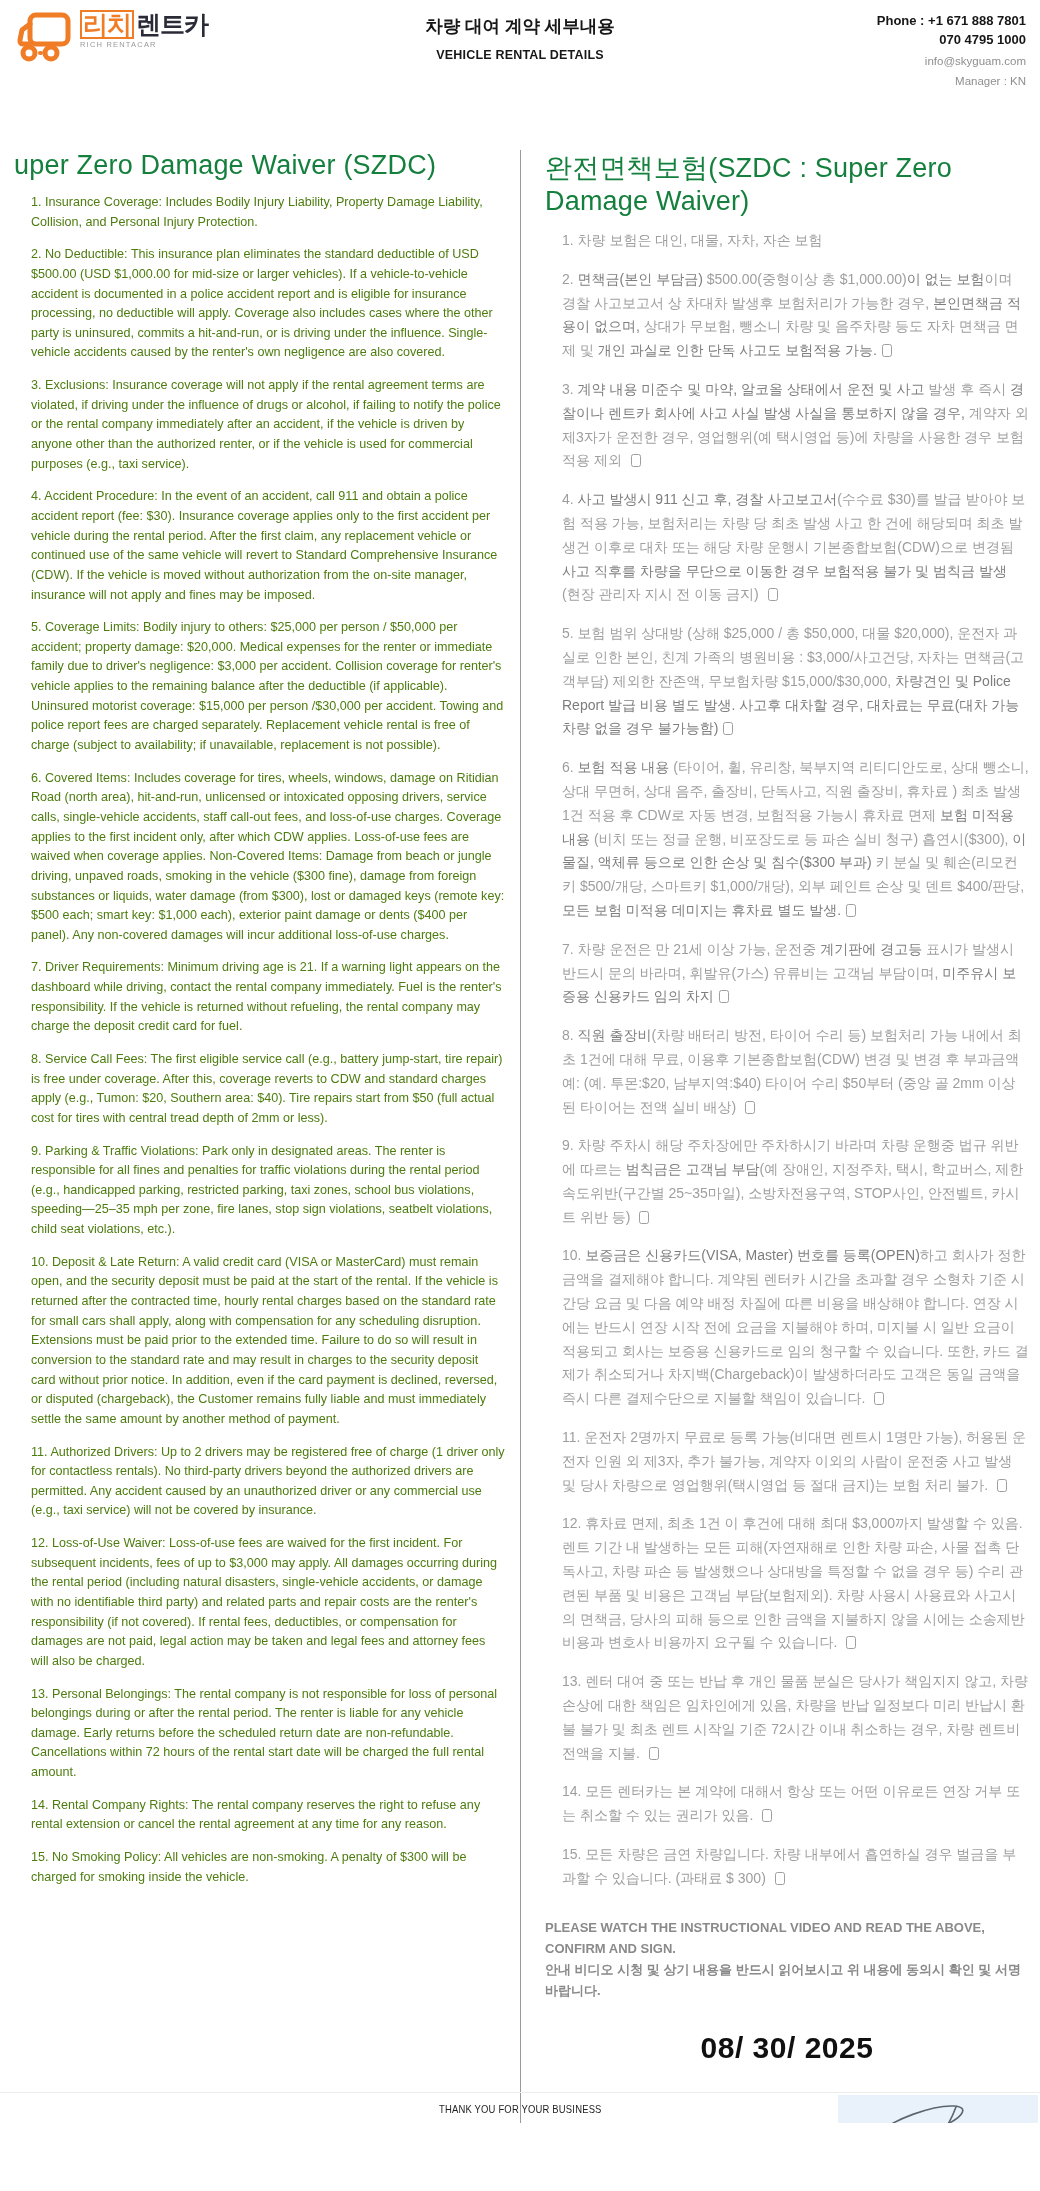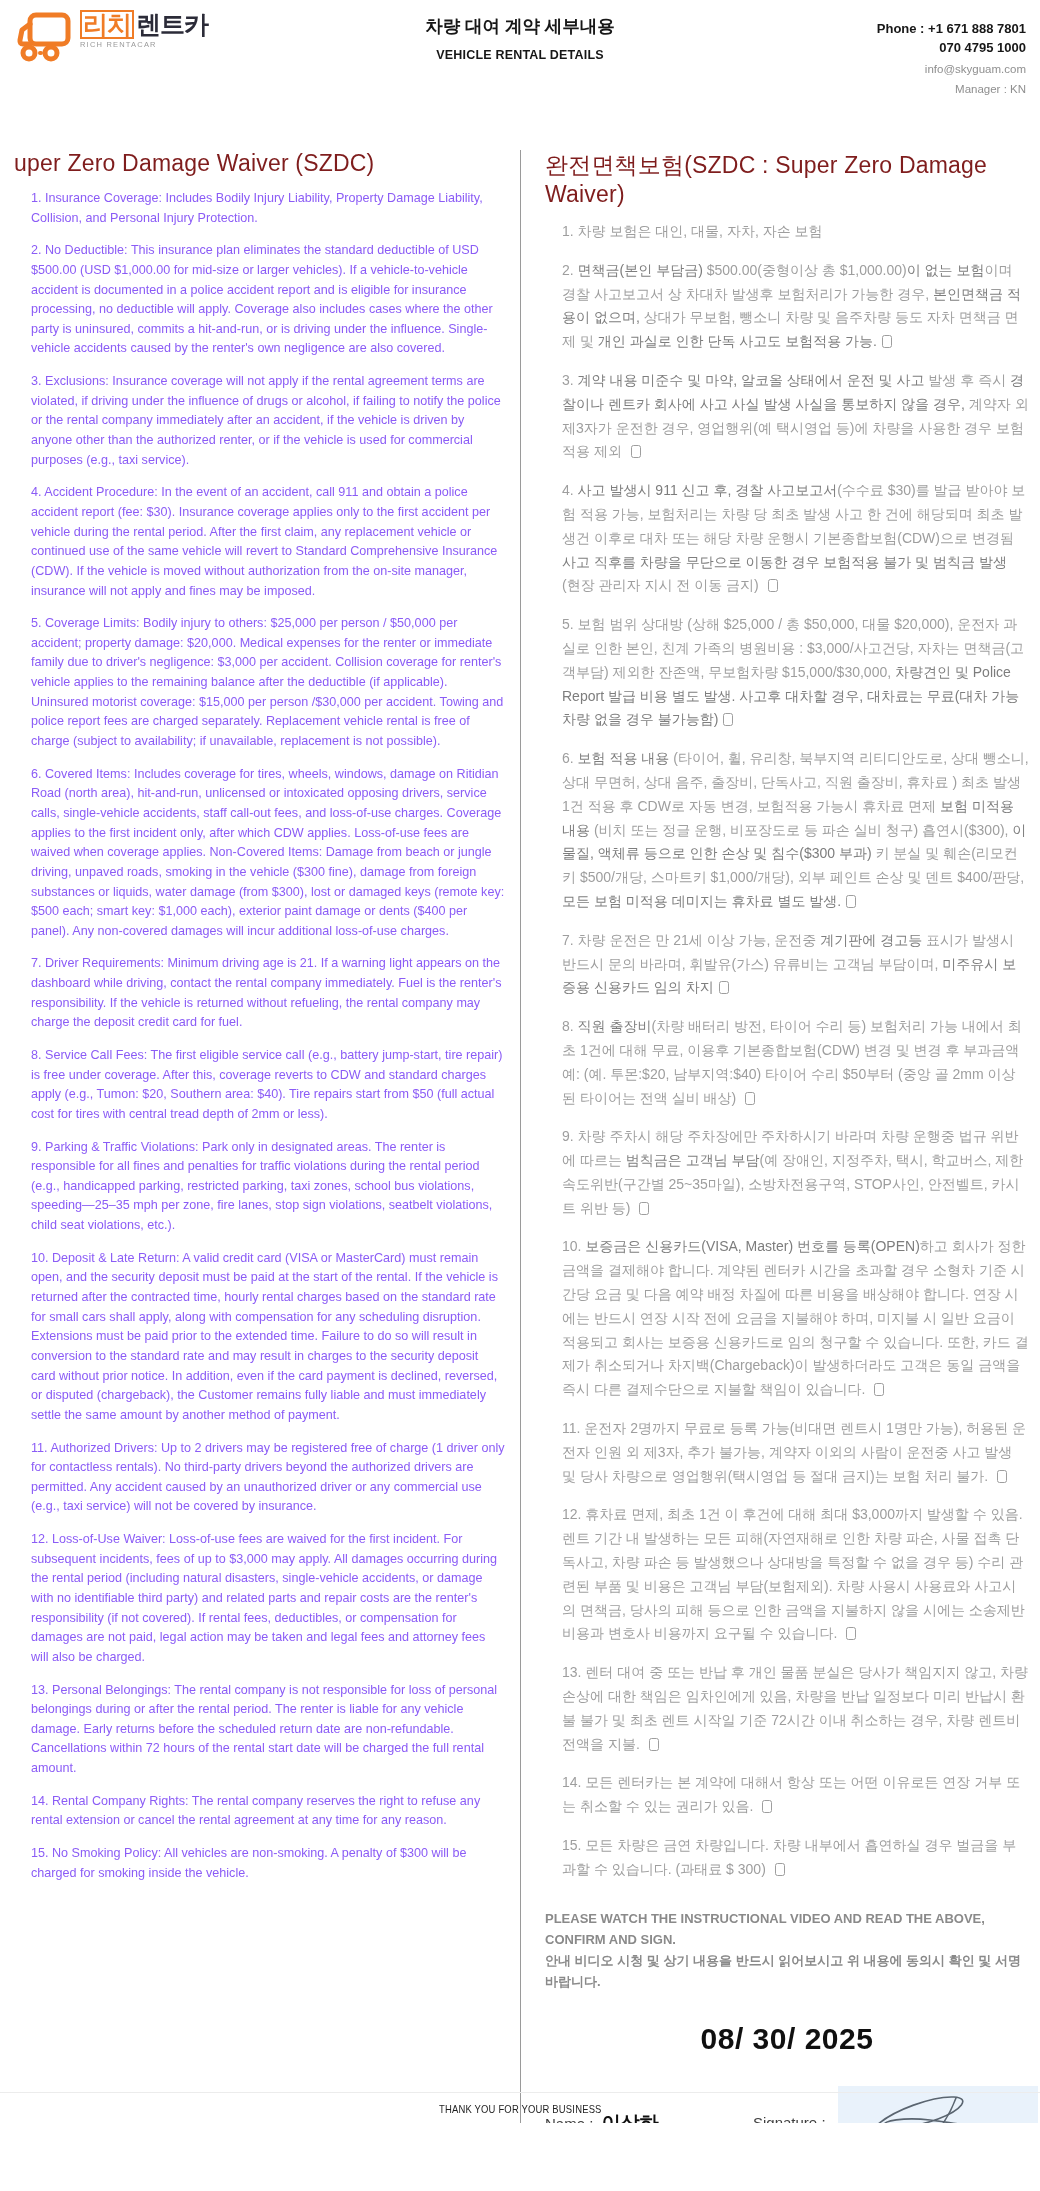--- a/index.html
+++ b/index.html
@@ -12,32 +12,32 @@
   .logo { position:absolute; left:0; top:2px; display:flex; align-items:flex-start; }
   .logo svg { display:block; }
   .logo-text { margin-left:4px; line-height:1; }
   .logo-row { display:flex; align-items:baseline; }
   .logo-richi { color:#f07c26; font-weight:700; font-size:25px; letter-spacing:-1px; border:2px solid #f07c26; padding:0 1px; }
   .logo-rent { color:#2b2b38; font-weight:700; font-size:25px; letter-spacing:-1px; margin-left:2px; }
   .logo-sub { text-align:left; font-size:7.5px; color:#9a9a9a; letter-spacing:1.2px; margin-top:2px; }
   .header-center { position:absolute; left:50%; transform:translateX(-50%); top:6px; text-align:center; white-space:nowrap; }
   .title-ko { font-size:17.5px; font-weight:700; color:#171717; }
   .title-en { font-size:12.5px; font-weight:700; color:#171717; margin-top:10px; letter-spacing:0.2px; }
-  .header-right { position:absolute; right:0; top:12px; text-align:right; }
+  .header-right { position:absolute; right:0; top:4px; text-align:right; }
   .hr-phone { font-size:13px; font-weight:700; color:#171717; line-height:1.45; }
   .hr-sub { font-size:11.5px; color:#8f8f8f; line-height:1.6; margin-top:2px; }
 
   
   .columns { display:flex; align-items:stretch; padding-left:14px; padding-top:150px; }
   .col-left { width:492px; flex:none; }
   .col-divider { flex:none; width:1px; background:#9a9a9a; margin-left:14px; }
   .col-right { flex:none; width:484px; margin-left:24px; }
-  .col-title { font-size:23px; font-weight:400; color:#7f1d1d; letter-spacing:0.2px; margin-bottom:12px; }
+  .col-title { font-size:27px; font-weight:400; color:#15803d; letter-spacing:0.2px; margin-bottom:12px; }
 
-  .para { padding-left:17px; font-size:12.6px; line-height:1.56; color:#8b5cf6; margin-bottom:13px; }
+  .para { padding-left:17px; font-size:12.6px; line-height:1.56; color:#4d7c0f; margin-bottom:13px; }
   .ko-list .para { font-size:14px; line-height:1.7; color:#9e9e9e; margin-bottom:15px; }
   .b { font-weight:400; color:#7d7d7d; }
   .checkbox { display:inline-block; width:10px; height:13px; border:1.5px solid #9e9e9e; border-radius:2.5px; margin-left:5px; vertical-align:-2px; }
 
   
   .notice { margin-top:26px; font-size:13px; font-weight:700; color:#8a8a8a; line-height:1.62; }
   .date-value { margin-top:30px; text-align:center; font-size:30px; font-weight:700; color:#101010; letter-spacing:0.5px; }
   .sign-row { margin-top:30px; display:flex; align-items:flex-end; }
   .name-cell { width:196px; flex:none; padding-bottom:12px; white-space:nowrap; }
   .label { font-size:15px; color:#3f3f3f; }

